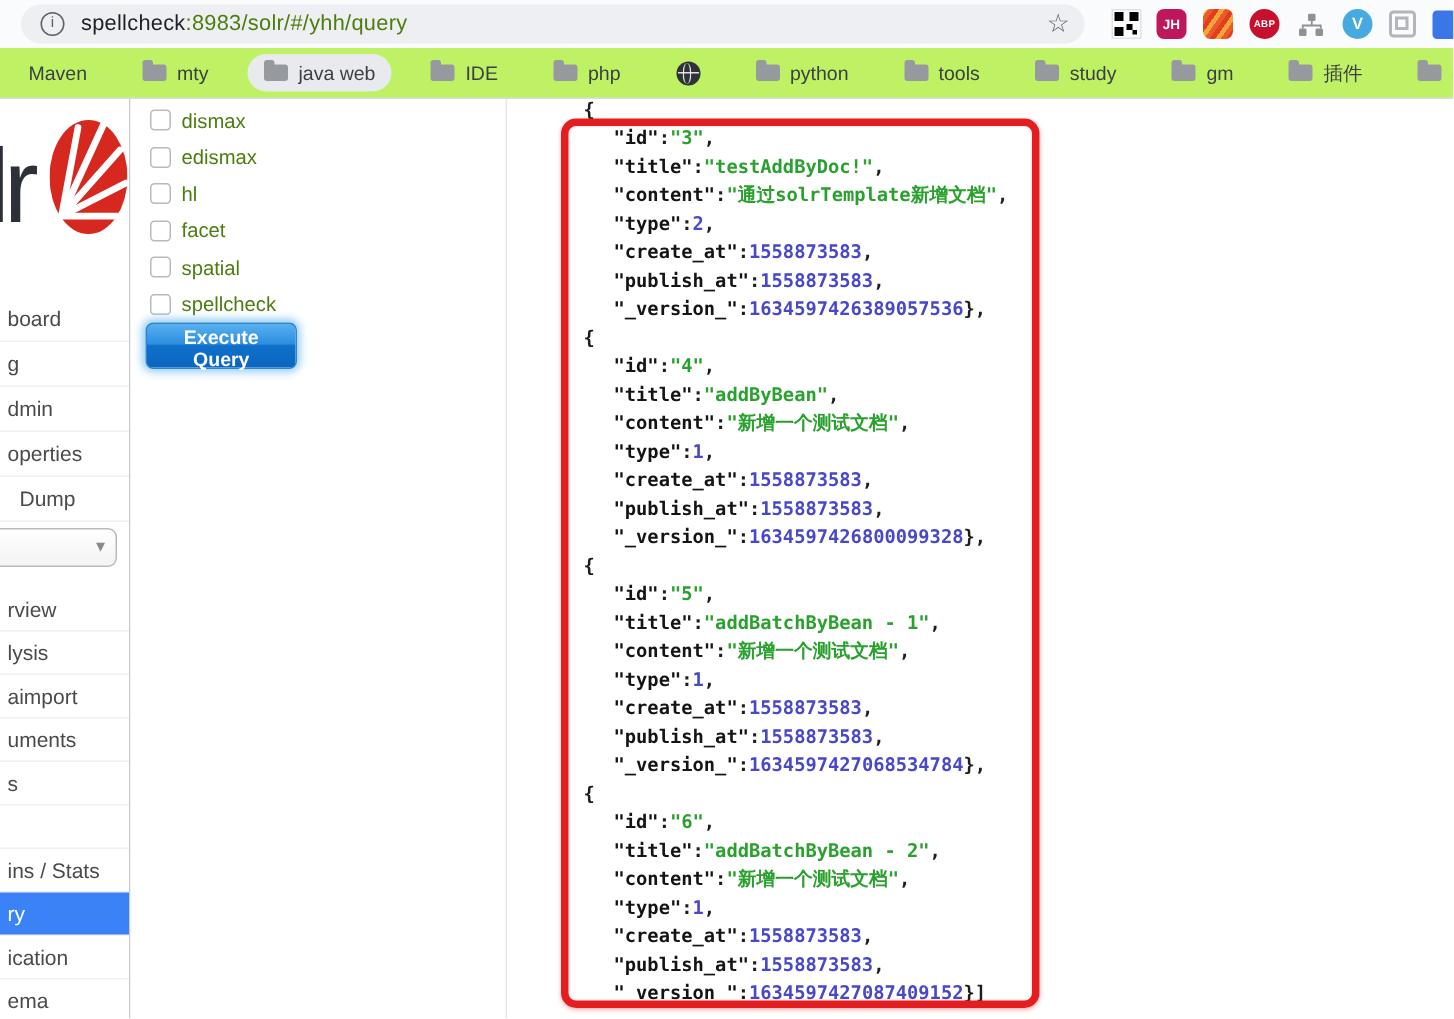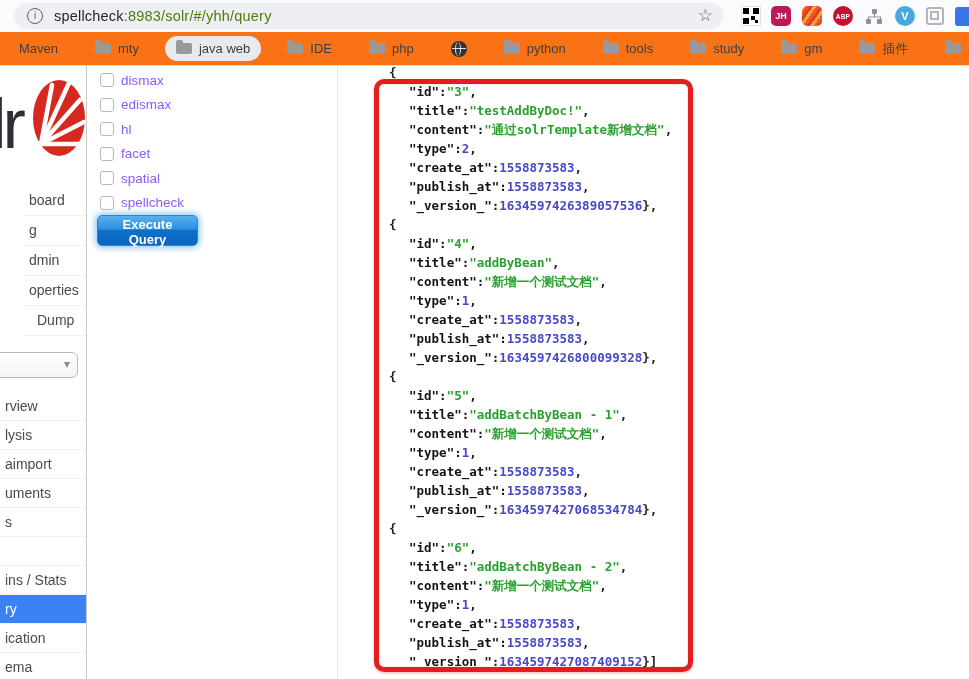--- a/index.html
+++ b/index.html
@@ -29,57 +29,57 @@
   .ext-jh{background:#be185d;border-radius:5px;font-size:9px;}
   .ext-flame{background:repeating-linear-gradient(125deg,#f7a43a 0 3px,#ea5b28 3px 6px,#e43c20 6px 9px);
              border-radius:5px;}
   .ext-abp{background:#c70f2e;border-radius:50%;font-size:6.5px;letter-spacing:.2px;}
   .ext-v{background:#47aadf;border-radius:50%;font-size:11px;}
   .ext-panel{width:14px;height:14px;border:2px solid #b2b6bc;border-radius:3px;position:relative;}
   .ext-panel::after{content:"";position:absolute;left:2px;top:2px;width:5px;height:5px;border:2px solid #b2b6bc;}
   .ext-edge{width:16px;height:19px;background:#3a76e8;border-radius:3px;}
 
   
-  .bmbar{position:absolute;left:0;top:32px;width:969px;height:34px;background:#f97316;
+  .bmbar{position:absolute;left:0;top:32px;width:969px;height:34px;background:#bef264;
          border-bottom:1px solid #d9dbde;display:flex;align-items:center;padding-left:8px;
          gap:15px;font-size:13px;color:#3c4043;white-space:nowrap;overflow:hidden;box-sizing:border-box;}
   .bm-item{display:flex;align-items:center;gap:7px;flex:0 0 auto;padding:5px 11px;}
   .bm-active{background:#e9eaee;border-radius:15px;justify-content:center;}
   .folder-icon{position:relative;width:16px;height:11px;background:#96999e;border-radius:2px;display:inline-block;}
   .folder-icon::before{content:"";position:absolute;top:-3px;left:0;width:7px;height:4px;background:#96999e;border-radius:2px 2px 0 0;}
   .globe-icon{width:16px;height:16px;border-radius:50%;background:#2f3237;position:relative;display:inline-block;}
   .globe-icon::before{content:"";position:absolute;left:1px;right:1px;top:7px;height:1.5px;background:rgba(255,255,255,.85);}
   .globe-icon::after{content:"";position:absolute;left:4.5px;top:1px;bottom:1px;width:6px;border-radius:50%;
                      border-left:1.5px solid rgba(255,255,255,.85);border-right:1.5px solid rgba(255,255,255,.85);box-sizing:border-box;}
 
   
   .leftcol{position:absolute;left:0;top:66px;width:86px;bottom:0;background:#fff;
            border-right:1px solid #c9c9c9;box-sizing:content-box;overflow:hidden;}
   .logo{position:relative;height:120px;}
   .logo-text{position:absolute;left:-9px;top:18px;font-size:70px;color:#2e3039;letter-spacing:-4px;}
   .sunburst{position:absolute;left:33px;top:14px;}
   .menu{position:absolute;left:0;right:0;}
-  .menu1{top:120px;margin-left:24px;}
+  .menu1{top:132px;}
   .menu2{top:326px;}
   .m-item{height:28px;line-height:28px;padding-left:5px;font-size:14px;color:#4a4a4a;
           border-bottom:1px solid #f0f0f0;overflow:hidden;white-space:nowrap;}
   .menu1 .m-item{height:29px;line-height:29px;}
   .menu1 .m-item:last-child{padding-left:13px;}
   .m-item.active{background:#3b82f6;color:#fff;}
   .coresel{position:absolute;left:-12px;top:286px;width:90px;height:26px;background:linear-gradient(#fff,#f3f3f3);
            border:1px solid #b9b9b9;border-radius:6px;box-sizing:border-box;}
   .coresel .chev{position:absolute;right:7px;top:4px;color:#8a8a8a;font-size:12px;}
 
   
   .qpanel{position:absolute;left:87px;top:66px;width:250px;bottom:0;background:#fff;
           border-right:1px solid #e7e7e7;}
   .cb-list{position:absolute;left:13px;top:2px;}
   .cb-row{height:24.5px;display:flex;align-items:center;gap:7px;}
   .cbx{width:12px;height:12px;border:1px solid #b9b9b9;border-radius:3px;background:#fff;flex:0 0 auto;}
-  .cb-label{font-size:13.5px;color:#8b5cf6;}
+  .cb-label{font-size:13.5px;color:#4d7c0f;}
   .exec{position:absolute;left:10px;top:149px;width:101px;height:31px;border-radius:5px;
         border:1px solid #2d84cf;color:#fff;font-weight:bold;font-size:13px;
         font-family:"Liberation Sans",sans-serif;
         background:linear-gradient(#58b0ef 0%,#2e8fe0 45%,#0f70c9 50%,#0a66c0 100%);
         box-shadow:0 0 6px 2px #93ccf3;}
 
   
   .code{position:absolute;left:389px;top:63px;margin:0;
         font-family:"DejaVu Sans Mono",monospace;font-weight:bold;font-size:12.5px;line-height:19px;
         color:#1d1d1d;}

